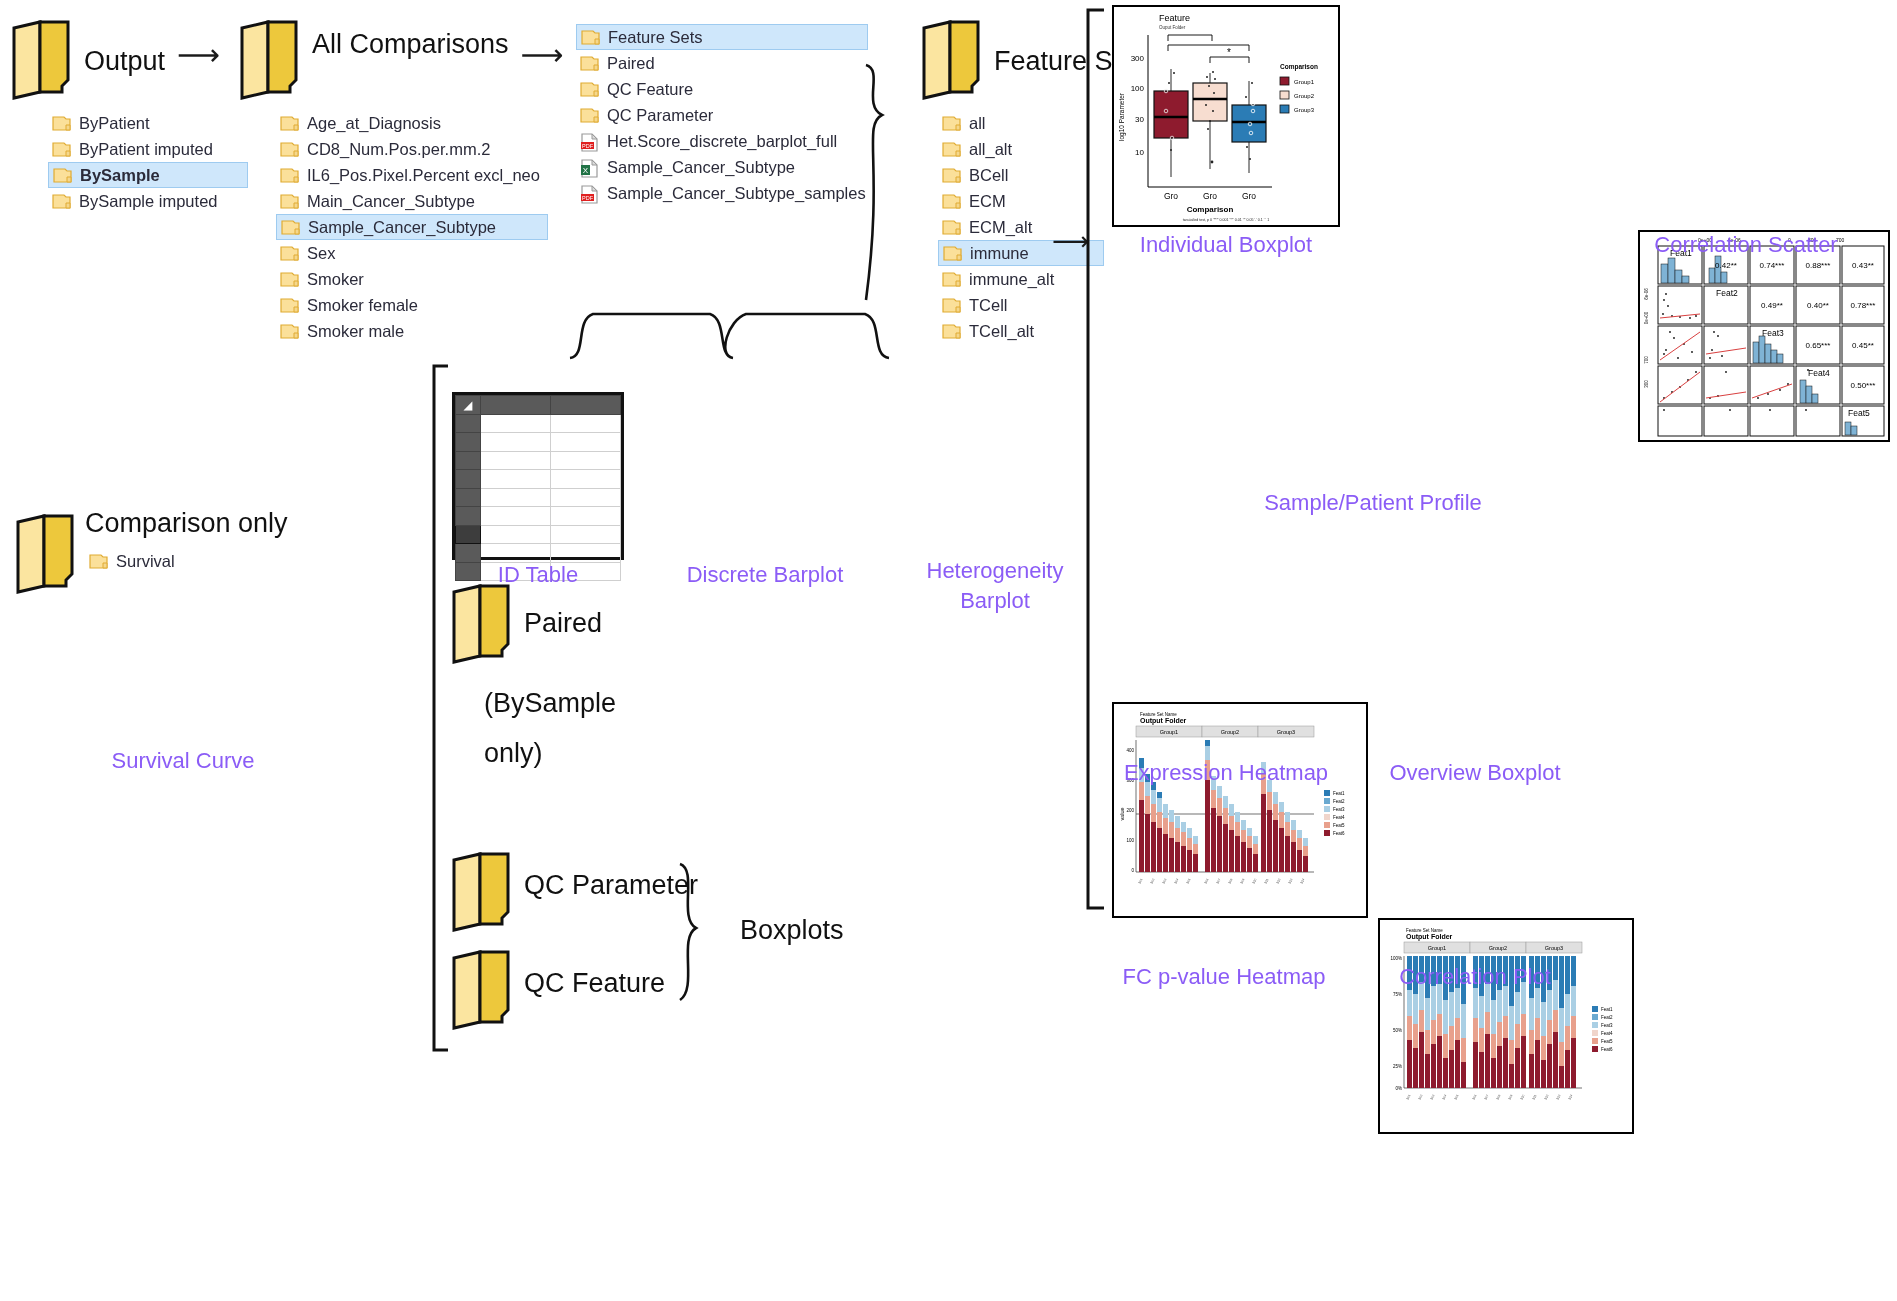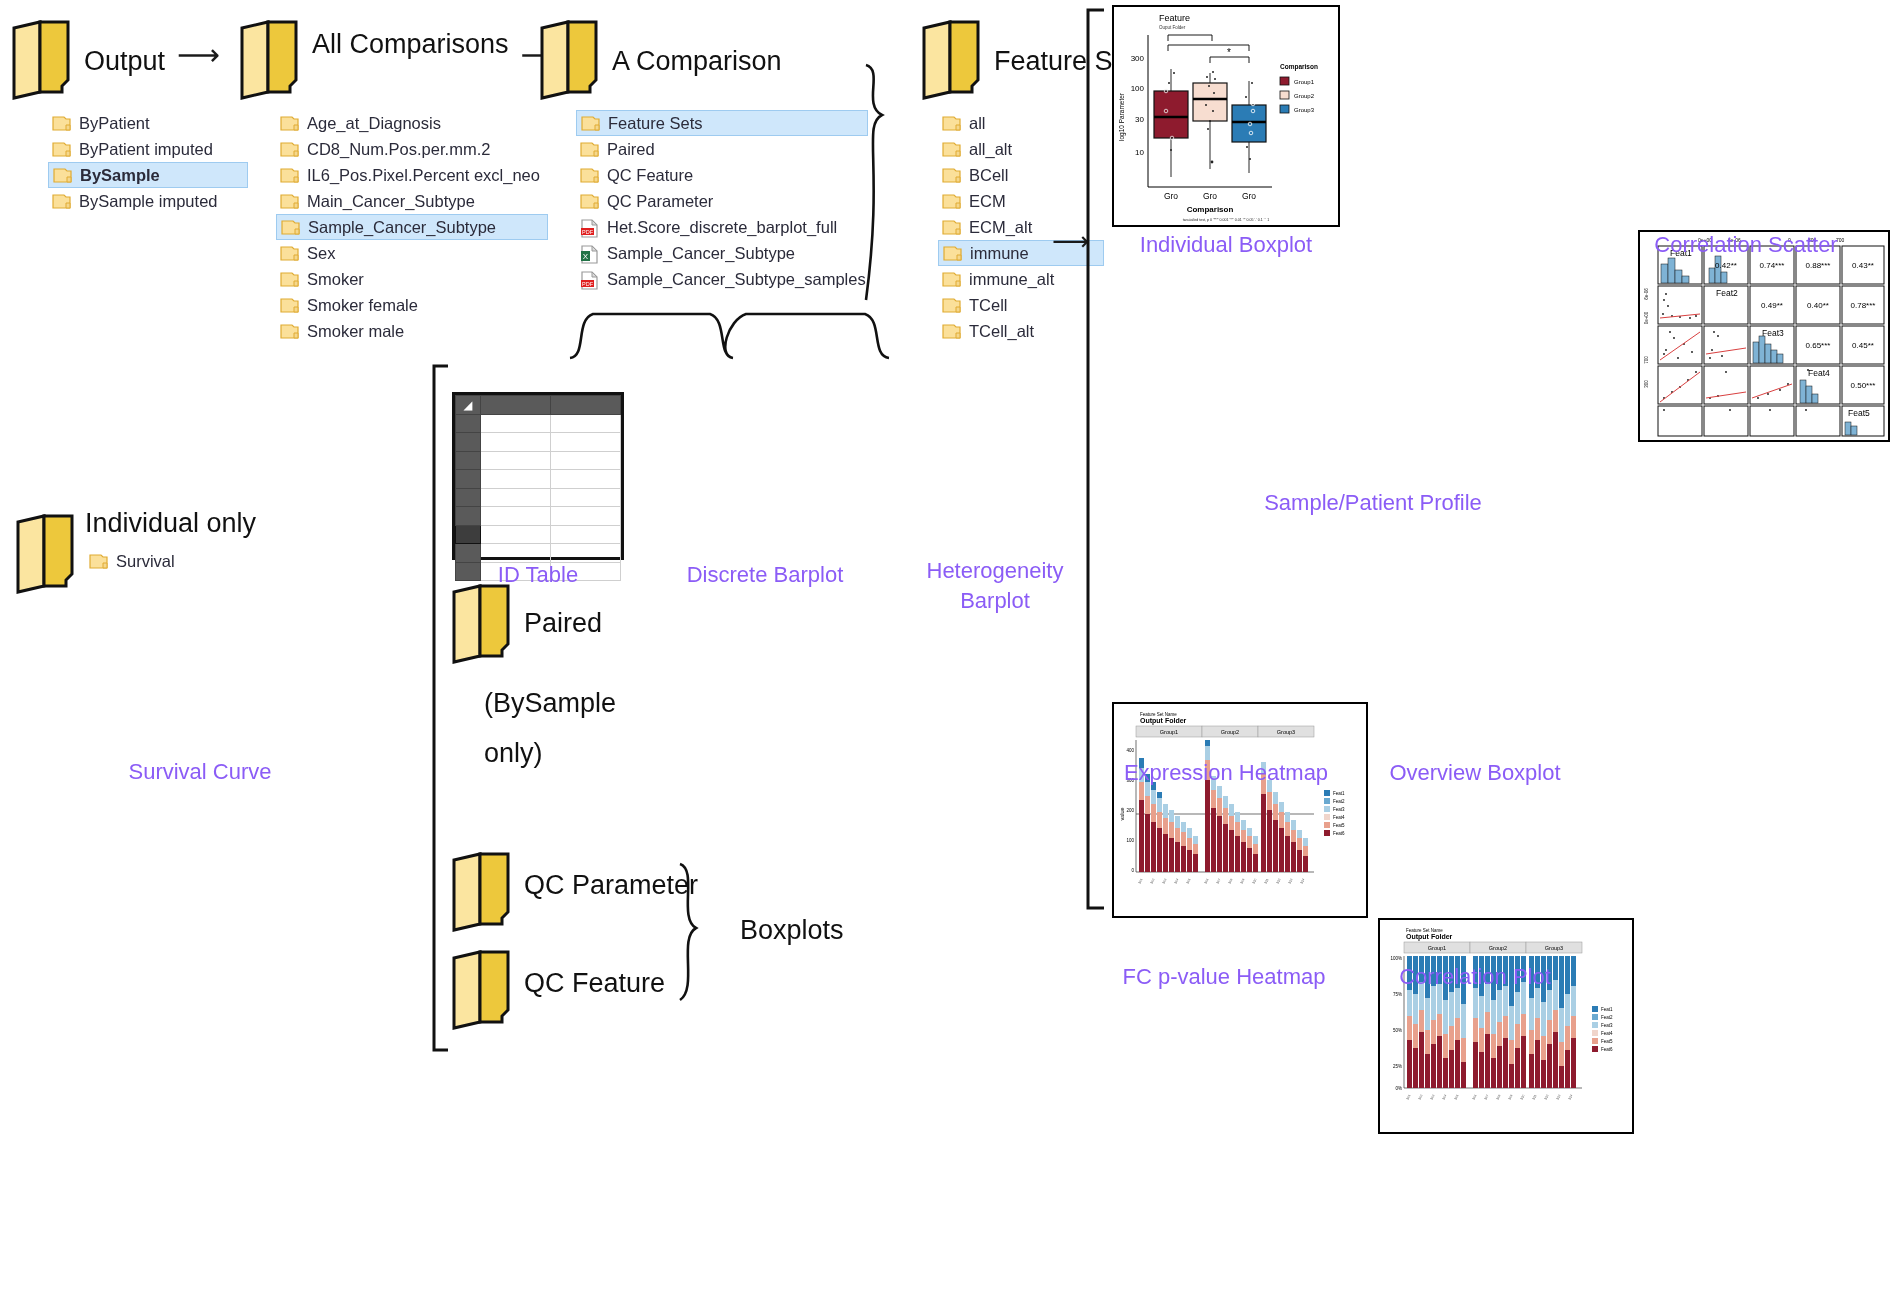--- a/index.html
+++ b/index.html
@@ -172,29 +172,20 @@
             <path d="M1 2 h11 l2 2 h4 v11 h-17 z" fill="#fbe09a" stroke="#e0ab33" stroke-width="1.2"></path>
             <path d="M14 10 h4 v5 h-4z" fill="#f5d78c" stroke="#e0ab33" stroke-width="1"></path>
           </svg>
         </span>
         <span>Smoker male</span>
       </div>
   </div>
 </div>
 
 <div class="abs" style="left:538px;top:18px;">
-  <div style="display:flex;align-items:flex-start;gap:12px;">
-    <div class="openfolder">
-      <svg width="62" height="86" viewBox="0 0 62 86">
-        <path d="M4 10 L30 4 L30 74 L4 80 Z" fill="#fbe5a0" stroke="#111" stroke-width="3"></path>
-        <path d="M30 4 L58 4 L58 62 L52 68 L52 74 L30 74 Z" fill="#edc83c" stroke="#111" stroke-width="3"></path>
-      </svg>
-    </div>
-    <div class="big-label" style="margin-top:28px;">A Comparison</div>
-  </div>
   <div style="margin-left:38px;margin-top:6px;width:292px;">
     <div class="fitem sel" style="width:292px;">
         <span class="smallfolder">
           <svg width="19" height="17" viewBox="0 0 19 17">
             <path d="M1 2 h11 l2 2 h4 v11 h-17 z" fill="#fbe09a" stroke="#e0ab33" stroke-width="1.2"></path>
             <path d="M14 10 h4 v5 h-4z" fill="#f5d78c" stroke="#e0ab33" stroke-width="1"></path>
           </svg>
         </span>
         <span>Feature Sets</span>
       </div>
@@ -972,24 +963,24 @@
   <path d="M8 4 C26 10 6 58 24 68 C6 78 26 128 8 140" fill="none" stroke="#111" stroke-width="2.6"></path>
 </svg>
 <div class="abs big-label" style="left:740px;top:915px;">Boxplots</div>
 
 <div class="abs" style="left:14px;top:512px;">
   <svg width="62" height="86" viewBox="0 0 62 86">
     <path d="M4 10 L30 4 L30 74 L4 80 Z" fill="#fbe5a0" stroke="#111" stroke-width="3"></path>
     <path d="M30 4 L58 4 L58 62 L52 68 L52 74 L30 74 Z" fill="#edc83c" stroke="#111" stroke-width="3"></path>
   </svg>
 </div>
-<div class="abs big-label" style="left:85px;top:508px;">Individual only</div>
+<div class="abs big-label" style="left:85px;top:508px;">Comparison only</div>
 <div class="abs fitem" style="left:85px;top:548px;">
   <span class="smallfolder">
       <svg width="19" height="17" viewBox="0 0 19 17">
         <path d="M1 2 h11 l2 2 h4 v11 h-17 z" fill="#fbe09a" stroke="#e0ab33" stroke-width="1.2"></path>
         <path d="M14 10 h4 v5 h-4z" fill="#f5d78c" stroke="#e0ab33" stroke-width="1"></path>
       </svg>
     </span>
   <span>Survival</span>
 </div>
 
-<div class="abs cap" style="left:51px;top:748px;width:298px;margin-top:11px;">Survival Curve</div>
+<div class="abs cap" style="left:34px;top:748px;width:298px;">Survival Curve</div>
 
 </body></html>

